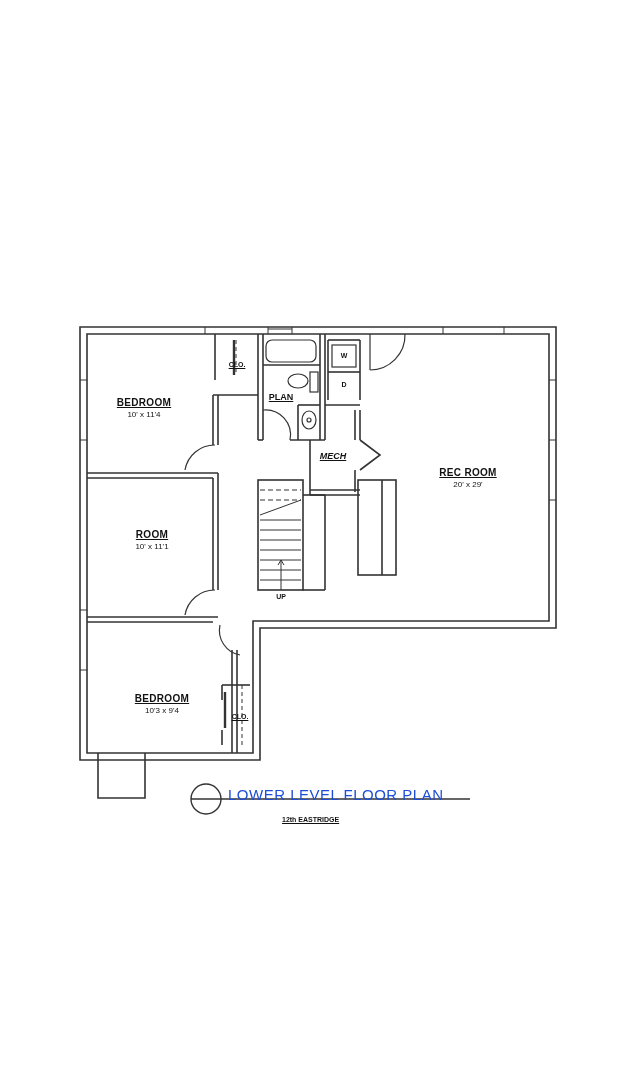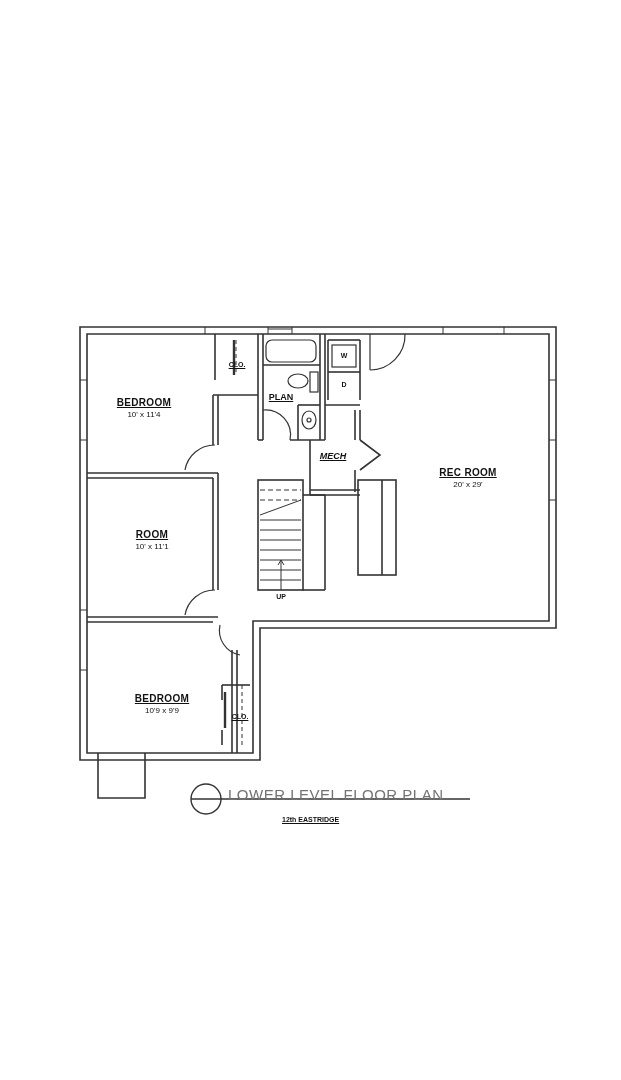--- a/index.html
+++ b/index.html
@@ -2,21 +2,21 @@
 <html><head>
 <meta charset="utf-8">
 <style>
   html, body { margin:0; padding:0; background:#ffffff; }
   body { width:621px; height:1080px; position:relative; overflow:hidden; font-family:"Liberation Sans", sans-serif; }
   #plan { position:absolute; left:0; top:0; width:621px; height:1080px; }
   .lbl { position:absolute; font-family:"Liberation Sans", sans-serif; color:#111; text-align:center; white-space:nowrap; transform:translateX(-50%); }
   .name { font-size:10px; font-weight:bold; text-decoration:underline; letter-spacing:0.3px;text-align:center; }
   .dim { font-size:8px; display:block; margin-top:0px; }
   .small { font-size:7px; font-weight:bold; }
-  .title { position:absolute; left:228px; top:786px; font-size:15px; letter-spacing:0.5px; color:#737373; font-family:"Liberation Sans", sans-serif; }
+  .title { position:absolute; left:228px; top:786px; font-size:15px; letter-spacing:0.5px; color:#1d4ed8; font-family:"Liberation Sans", sans-serif; }
   .subtitle { position:absolute; left:282px; top:816px; font-size:7px; font-weight:bold; text-decoration:underline; color:#111; font-family:"Liberation Sans", sans-serif; }
 </style>
 </head>
 <body>
 
 <svg id="plan" viewBox="0 0 621 1080" xmlns="http://www.w3.org/2000/svg">
   <g fill="none" stroke="#333" stroke-width="1.6">
 
     <g>
 
@@ -144,21 +144,21 @@
 <div class="lbl" style="left:144px; top:392px;">
   <span class="name">BEDROOM</span>
   <span class="dim">10' x 11'4</span>
 </div>
 <div class="lbl" style="left:152px; top:524px;">
   <span class="name">ROOM</span>
   <span class="dim">10' x 11'1</span>
 </div>
 <div class="lbl" style="left:162px; top:688px;">
   <span class="name">BEDROOM</span>
-  <span class="dim">10'9 x 9'9</span>
+  <span class="dim">10'3 x 9'4</span>
 </div>
 <div class="lbl" style="left:468px; top:462px;">
   <span class="name">REC ROOM</span>
   <span class="dim">20' x 29'</span>
 </div>
 <div class="lbl small" style="left:281px; top:392px; text-decoration:underline; font-size:9px;">PLAN</div>
 <div class="lbl small" style="left:333px; top:451px; text-decoration:underline; font-size:9px;font-style:italic;">MECH</div>
 
 <div class="lbl small" style="left:237px; top:361px; text-decoration:underline;">CLO.</div>
 <div class="lbl small" style="left:240px; top:713px; text-decoration:underline;">CLO.</div>

